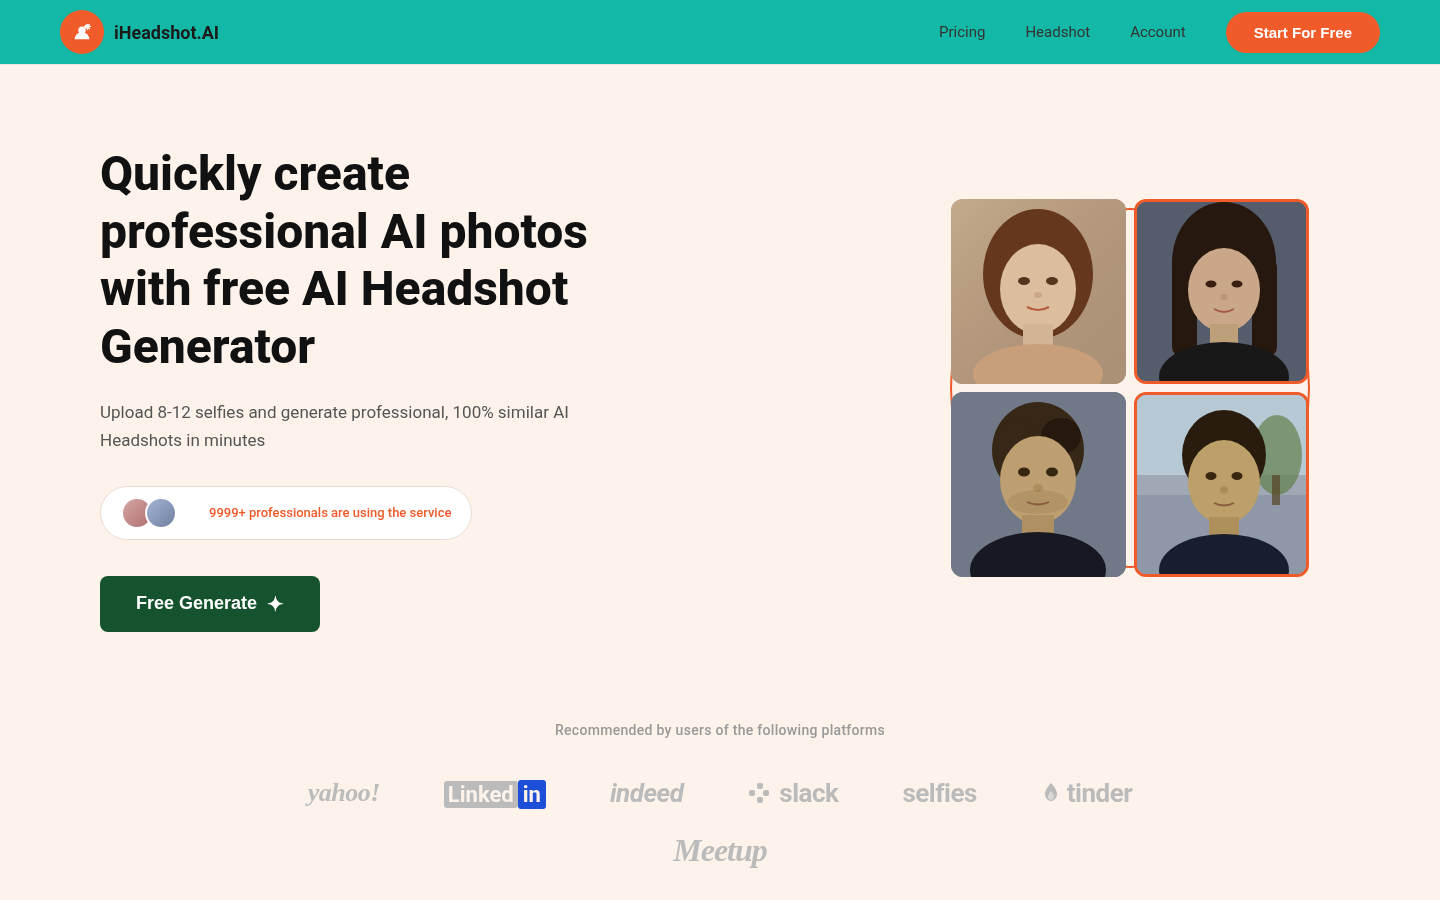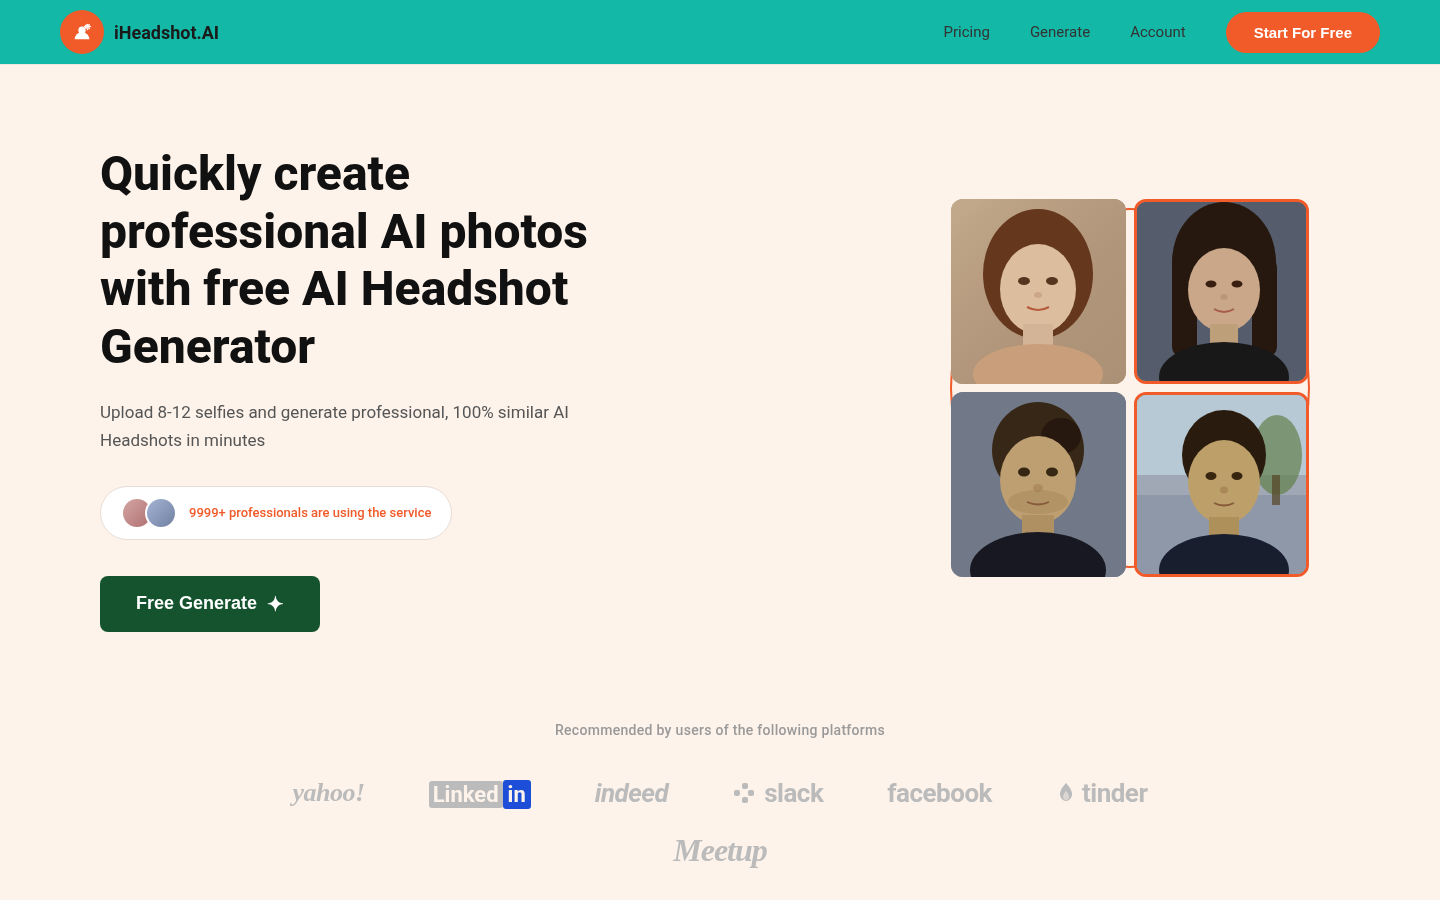--- a/index.html
+++ b/index.html
@@ -113,20 +113,21 @@
       margin-left: -8px;
       overflow: hidden;
     }
     .avatar:first-child { margin-left: 0; }
     .avatar-1 { background: linear-gradient(135deg, #d4a5a5, #b07070); }
     .avatar-2 { background: linear-gradient(135deg, #a5b4d4, #7080a0); }
     .social-proof-text {
       font-size: 13px;
       color: #f15a29;
       font-weight: 500;
+      margin-left: 20px;
     }
     .hero-btn {
       background: #14532d;
       color: #fff;
       border: none;
       border-radius: 8px;
       padding: 16px 36px;
       font-size: 18px;
       font-weight: 700;
       cursor: pointer;
@@ -271,21 +272,21 @@
         <path d="M20 20a8 8 0 00-16 0"></path>
         <circle cx="18" cy="6" r="2.5" fill="white" opacity="0.9"></circle>
         <path d="M18 3.5v1M18 8.5v1M15.5 6h-1M20.5 6h1M16.4 4.4l-.7.7M20.3 7.9l-.7.7M20.3 4.4l-.7-.7M16.4 7.9l-.7-.7" stroke="white" stroke-width="1.2" stroke-linecap="round"></path>
       </svg>
     </div>
     <span class="nav-logo-text">iHeadshot.AI</span>
   </div>
 
   <div class="nav-links">
     <a class="nav-link">Pricing</a>
-    <a class="nav-link">Generate</a>
+    <a class="nav-link">Headshot</a>
     <a class="nav-link">Account</a>
     <button class="nav-cta">Start For Free</button>
   </div>
 </nav>
 
 <section class="hero">
   <div class="hero-left">
     <h1 class="hero-title">Quickly create professional AI photos with free AI Headshot Generator</h1>
     <p class="hero-subtitle">Upload 8-12 selfies and generate professional, 100% similar AI Headshots in minutes</p>
 
@@ -434,21 +435,21 @@
       <svg width="24" height="24" viewBox="0 0 24 24">
         <rect x="2" y="9" width="6" height="6" rx="2" fill="#bbb"></rect>
         <rect x="10" y="2" width="6" height="6" rx="2" fill="#bbb"></rect>
         <rect x="16" y="9" width="6" height="6" rx="2" fill="#bbb"></rect>
         <rect x="10" y="16" width="6" height="6" rx="2" fill="#bbb"></rect>
       </svg>
       <span>slack</span>
     </div>
 
     <div class="platform-logo">
-      <span>facebook</span>
+      <span>selfies</span>
     </div>
 
     <div class="platform-logo tinder">
       <svg width="20" height="24" viewBox="0 0 20 24">
         <path d="M10 2 C10 2 16 8 16 13 C16 17 13 20 10 20 C7 20 4 17 4 13 C4 8 10 2 10 2Z" fill="#bbb"></path>
         <path d="M10 10 C10 10 13 13 13 16 C13 18 11.5 19 10 19 C8.5 19 7 18 7 16 C7 13 10 10 10 10Z" fill="#fdf3eb" opacity="0.5"></path>
       </svg>
       <span>tinder</span>
     </div>
 

